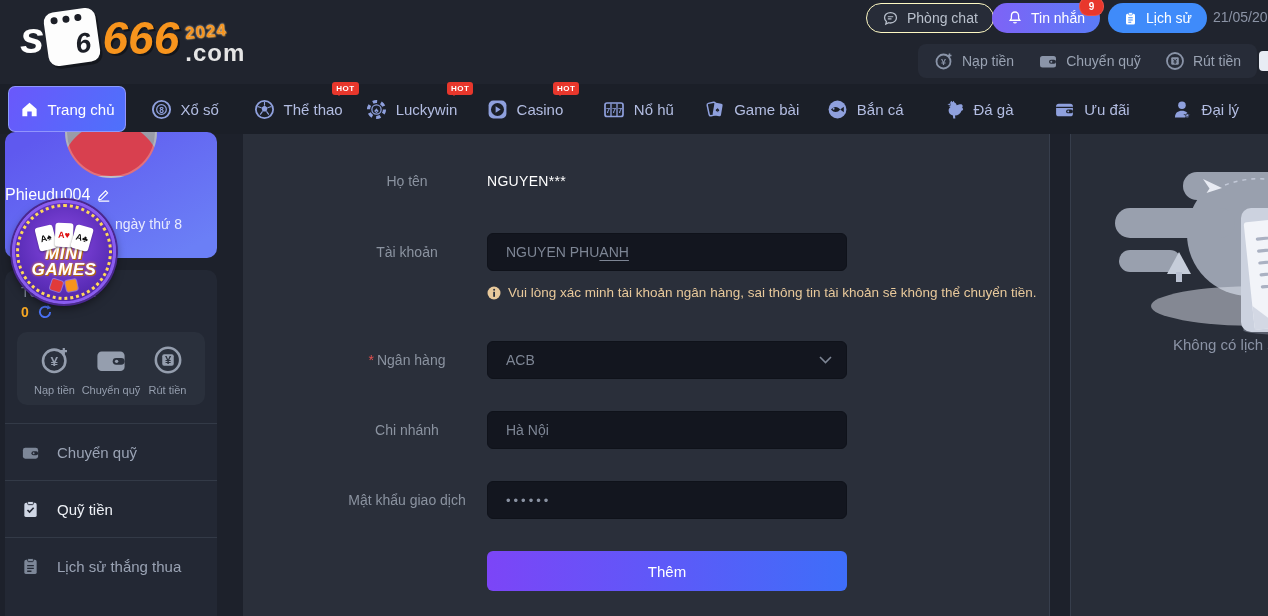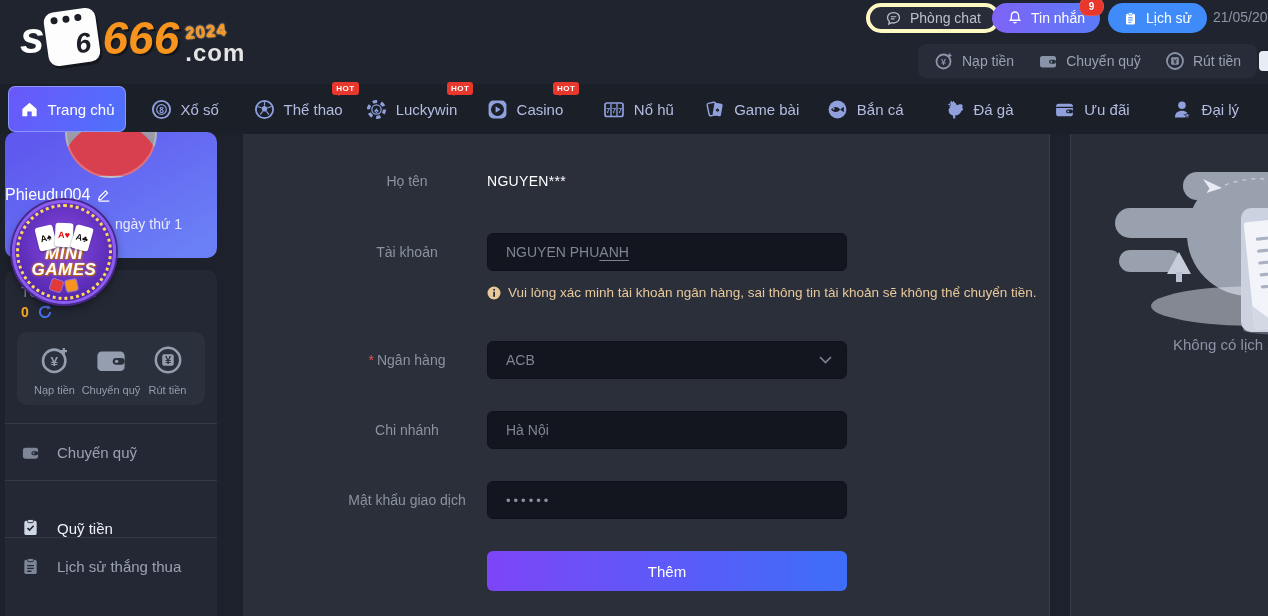--- a/index.html
+++ b/index.html
@@ -18,21 +18,21 @@
   .dice .six{position:absolute;right:8px;bottom:3px;font-size:28px;font-weight:900;font-style:italic;color:#1c1f27;}
   .logo-666{font-size:46px;font-weight:900;font-style:italic;color:#f7941d;line-height:64px;
             text-shadow:2px 2px 0 rgba(0,0,0,.4);}
   .logo-stack{display:flex;flex-direction:column;align-items:flex-start;margin:0 0 6px 4px;}
   .logo-year{font-size:17px;font-weight:900;color:#f7941d;transform:rotate(-5deg);
              text-shadow:0 0 2px #fff,1px 1px 0 #9a5a00;letter-spacing:1px;}
   .logo-com{font-size:24px;font-weight:900;color:#e5e5e5;letter-spacing:1px;line-height:22px;}
 
   .pill{position:absolute;top:3px;height:30px;border-radius:16px;display:flex;align-items:center;
         gap:8px;padding:0 15px;font-size:14px;box-sizing:border-box;white-space:nowrap;}
-  .pill-chat{left:866px;background:#272c38;color:#b9c0cc;border:4px solid #fef9c3;}
+  .pill-chat{left:866px;background:#272c38;color:#b9c0cc;border:1px solid #fef9c3;}
   .pill-msg{left:992px;background:linear-gradient(90deg,#7e63f6,#5a7bf7);color:#fff;}
   .pill-hist{left:1108px;background:#3f8bfa;color:#fff;}
   .badge-9{position:absolute;top:-6px;right:-4px;min-width:17px;height:17px;border-radius:9px;
            background:#e8372c;color:#fff;font-size:10px;font-weight:bold;display:flex;
            align-items:center;justify-content:center;padding:0 3px;border:1px solid #fff2;}
   .hdr-date{position:absolute;left:1213px;top:9px;color:#8b93a5;font-size:14px;white-space:nowrap;}
 
   .wallet-bar{position:absolute;left:918px;top:44px;height:34px;background:#272c38;border-radius:8px;
               display:flex;align-items:center;gap:24px;padding:0 16px;}
   .wallet-item{display:flex;align-items:center;gap:8px;color:#99a2b2;font-size:14px;white-space:nowrap;}
@@ -97,21 +97,21 @@
   .refresh{color:#4a72f5;cursor:pointer;}
   .qa-card{margin:12px 12px 0;background:#2a303c;border-radius:10px;display:flex;
            justify-content:space-between;padding:11px 10px 9px;}
   .qa{display:flex;flex-direction:column;align-items:center;gap:7px;width:58px;cursor:pointer;}
   .qa-ic{width:34px;height:34px;border-radius:50%;color:#96a1b8;display:flex;align-items:center;justify-content:center;}
   .qa span{font-size:11px;color:#959eae;white-space:nowrap;}
   .menu{margin-top:18px;}
   .mitem{height:56px;border-top:1px solid #333a47;display:flex;align-items:center;gap:17px;
          padding-left:16px;color:#9aa3b4;font-size:15px;cursor:pointer;}
   .mitem svg{color:#7d8798;flex:none;}
-  .mitem.active{color:#eef1f6;align-items:flex-end;}
+  .mitem.active{color:#eef1f6;}
   .mitem.active svg{color:#cfd6e4;}
 
   
   .main{position:absolute;left:243px;top:0;width:806px;bottom:-12px;background:#2a2f3a;
         border-right:1px solid #373e4c;}
   .flabel{position:absolute;left:79px;width:170px;text-align:center;color:#8b93a0;font-size:14px;}
   .fvalue{position:absolute;left:244px;color:#fff;font-weight:normal;font-size:14px;letter-spacing:.3px;}
   .field{position:absolute;left:244px;width:360px;height:38px;background:#13161f;border:1px solid #0f121a;
          border-radius:6px;box-sizing:border-box;display:flex;align-items:center;padding:0 18px;
          color:#7d8594;font-size:14px;}
@@ -359,21 +359,21 @@
       <div class="avatar"></div>
       <div class="uname">
         <span>Phieudu004</span>
         <span>
           <svg width="14" height="14" viewBox="0 0 16 16">
               <path d="M2.5 10.6 9.8 3.3l2.3 2.3-7.3 7.3-3 .7z" fill="none" stroke="#fff" stroke-width="1.3"></path>
               <path d="M2 15h12" stroke="#fff" stroke-width="1.2"></path>
             </svg>
         </span>
       </div>
-      <div class="usub">ngày thứ 1</div>
+      <div class="usub">ngày thứ 8</div>
     </div>
 
     <div class="mini">
       <div class="mini-cards">
         <span class="mini-card mc1">A♠</span>
         <span class="mini-card mc2">A♥</span>
         <span class="mini-card mc3">A♣</span>
       </div>
       <div class="mini-t">MINI</div>
       <div class="mini-t">GAMES</div>

